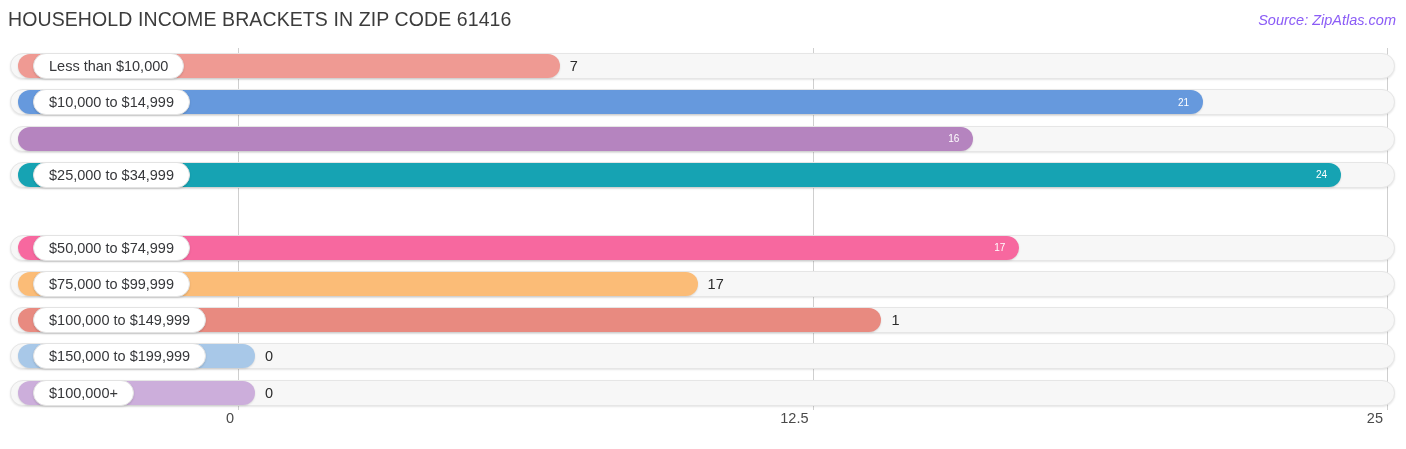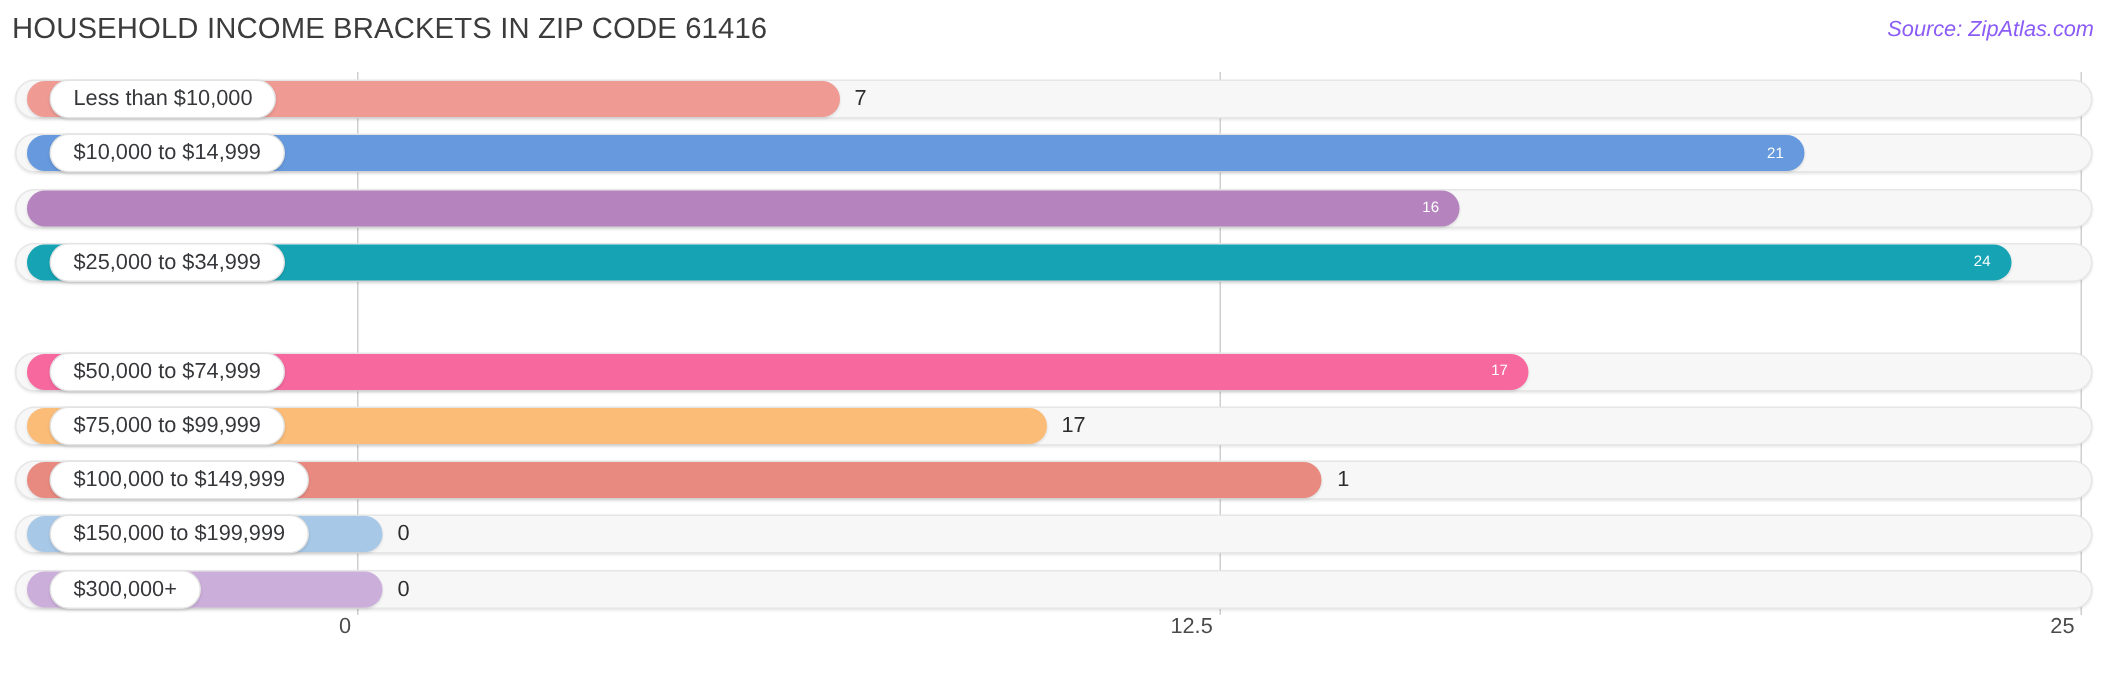--- a/index.html
+++ b/index.html
@@ -218,21 +218,21 @@
           <div class="bar" style="width: 237px; background: rgb(168, 200, 232);"></div>
           <div class="cat-pill">
             <span class="cat-pill-label">$150,000 to $199,999</span>
           </div>
           <div class="value-outside" style="left: 265px;">0</div>
         </div>
         <div class="bar-row" style="top: 329.7px;">
           <div class="track"></div>
           <div class="bar" style="width: 237px; background: rgb(204, 174, 219);"></div>
           <div class="cat-pill">
-            <span class="cat-pill-label">$300,000+</span>
+            <span class="cat-pill-label">$100,000+</span>
           </div>
           <div class="value-outside" style="left: 265px;">0</div>
         </div>
       </div>
   </div>
 
   <div class="axis" id="axis">
       <div class="tick-label" style="left: 234px;">0</div>
       <div class="tick-label" style="left: 808.5px;">12.5</div>
       <div class="tick-label" style="left: 1383px;">25</div>

